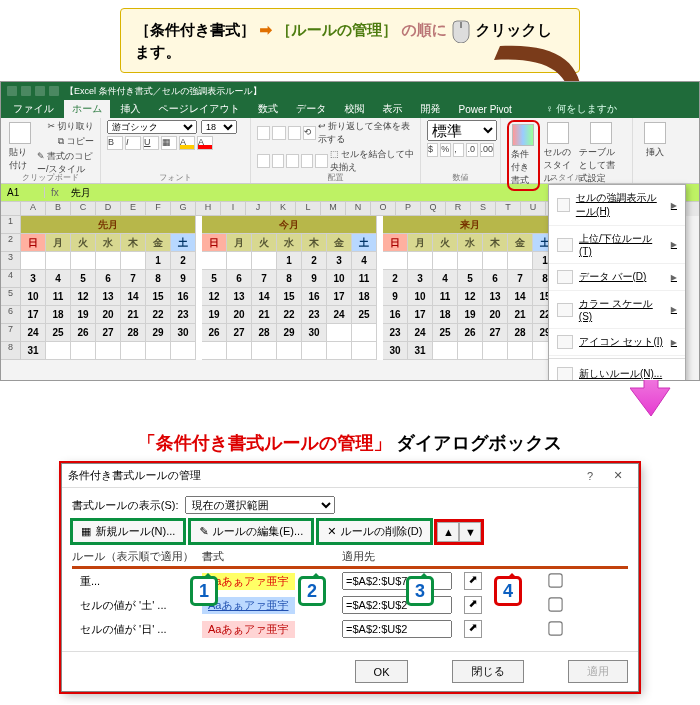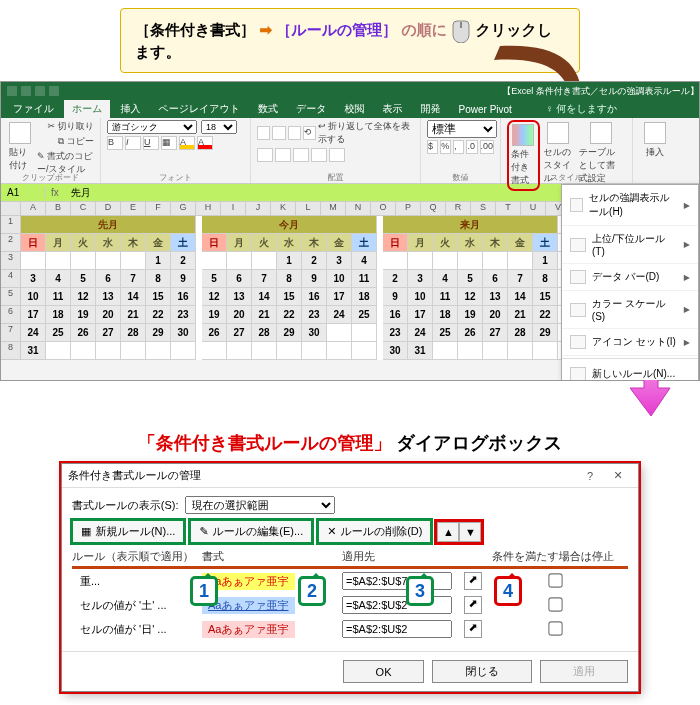--- a/index.html
+++ b/index.html
@@ -1,51 +1,51 @@
 <!DOCTYPE html>
 <html><head>
 <meta charset="utf-8">
 <style>
 * { box-sizing: border-box; margin: 0; padding: 0; }
 body { font-family: "Yu Gothic", "Meiryo", sans-serif; font-size: 10px; background: #fff; width: 700px; }
 
 
 .top-banner { background: #fff9e0; border: 1px solid #d9b300; border-radius: 4px; margin: 8px 120px 8px 120px; padding: 10px 14px; font-size: 15px; font-weight: bold; position: relative; }
 .top-banner .t1 { color: #000; }
-.top-banner .t2 { color: #6d28d9; }
+.top-banner .t2 { color: #4d7c0f; }
 .top-banner .t3 { color: #b77; }
 .top-banner .t4 { color: #000; }
 .mouse-icon { display: inline-block; width: 20px; height: 24px; vertical-align: middle; }
 
 
 .arrow1 { position: absolute; left: 460px; top: 42px; width: 140px; height: 120px; pointer-events: none; }
 .arrow1 path { fill: #7a3b1a; }
 
 
 .excel { border: 1px solid #999; margin-top: 0; width: 700px; height: 300px; position: relative; overflow: hidden; background: #f3f3f3; }
 .titlebar { background: #1f6b3a; color: #fff; height: 18px; display: flex; align-items: center; font-size: 9px; }
 .titlebar .qat { display: flex; gap: 4px; padding: 0 6px; }
 .titlebar .qat span { width: 10px; height: 10px; background: rgba(255,255,255,.2); border-radius: 1px; }
-.titlebar .title { flex: 1; text-align: right; }
+.titlebar .title { flex: 1; text-align: left; }
 .ribbon-tabs { background: #1f6b3a; color: #fff; height: 18px; display:flex; align-items:center; padding: 0 4px; gap: 2px; font-size: 10px;}
 .ribbon-tabs .tab { padding: 2px 8px; cursor: pointer;}
 .ribbon-tabs .tab.active { background:#f3f3f3; color:#2b7a3f; }
 .ribbon-tabs .tell { flex:1; text-align:left; padding-left: 24px; color: #dfe; }
 .ribbon { background: #f3f3f3; border-bottom: 1px solid #ccc; height: 66px; display:flex; position: relative; }
 .ribbon-group { border-right: 1px solid #ddd; padding: 2px 6px 12px; position: relative; display:flex; flex-direction:column; gap:2px; font-size:9px; color:#444; }
 .ribbon-group .label { position:absolute; bottom:0; left:0; right:0; text-align:center; color:#777; font-size:8px; }
 .ribbon-btn-lg { display:flex; flex-direction: column; align-items:center; gap:2px; padding:2px; cursor:pointer; }
 .ribbon-btn-lg .ic { width: 22px; height: 22px; background:#fff; border:1px solid #bbb; }
 .ribbon-row { display:flex; gap:2px; align-items:center; }
 .ribbon-mini { width: 16px; height: 14px; border:1px solid #ccc; background:#fff; }
 .cf-btn { border: 2px solid #d00; border-radius: 7px; padding:2px; }
 .hr-select { display:flex; gap:4px; align-items:center; }
 
 
-.cf-menu { position:absolute; right: 0; top: 102px; width: 138px; background:#fff; border:1px solid #aaa; box-shadow: 2px 2px 6px rgba(0,0,0,.25); font-size: 10px; z-index: 5; }
+.cf-menu { position:absolute; right: 13px; top: 102px; width: 138px; background:#fff; border:1px solid #aaa; box-shadow: 2px 2px 6px rgba(0,0,0,.25); font-size: 10px; z-index: 5; text-decoration: underline; }
 .cf-menu .item { display:flex; align-items:center; gap:6px; padding: 6px 8px; border-bottom: 1px solid #f0f0f0; cursor:pointer; }
 .cf-menu .item .mi { width:16px; height:14px; border:1px solid #ccc; background:#f8f8f8; }
 .cf-menu .item .arr { margin-left:auto; font-size:8px; color:#666; }
 .cf-menu .sep { height:1px; background:#ddd; margin:2px 0;}
 
 
 .arrow-purple { position:absolute; left: 630px; top: 348px; pointer-events:none; }
 
 
 .fbar { background:#bef264; border-bottom:1px solid #ccc; height:18px; display:flex; align-items:center; font-size:10px; }
@@ -96,21 +96,21 @@
 .rule .c3 { width:140px; display:flex; gap:12px;}
 .rule .c3 input { width: 110px; font-size:11px; padding:1px 2px;}
 .rule .c3 .rangebtn { width:18px; height:18px; border:1px solid #999; background:#fff; text-align:center;}
 .rule .c4 { flex:1; text-align:center; }
 .rule .c4 input[type=checkbox]{ transform:scale(1.1);}
 .sample { display:inline-block; padding:1px 6px; font-size: 11px; }
 .sample.s1 { background:#ffff66; color:#d00;}
 .sample.s2 { background:#bcd9ff; color:#2050b0; text-decoration: underline;}
 .sample.s3 { background:#ffd4d4; color:#b00;}
 .dialog-footer { display:flex; justify-content:flex-end; gap:8px; padding:8px 10px; border-top:1px solid #ddd;}
-.dialog-footer button { padding:3px 32px; font-size:11px; border:1px solid #888; background:#f3f3f3; cursor:pointer;}
+.dialog-footer button { padding:3px 18px; font-size:11px; border:1px solid #888; background:#f3f3f3; cursor:pointer;margin-left:36px;}
 .dialog-footer button.disabled { color:#aaa; }
 
 
 .balloon { position:absolute; width:28px; height:30px; border:3px solid #0a9040; border-radius:5px; background:#fff; color:#0b5fc0; font-weight:bold; font-size:18px; display:flex; align-items:center; justify-content:center; }
 .balloon.red { border-color:#d00; }
 .balloon::before { content:""; position:absolute; top:-12px; left:9px; border:6px solid transparent; border-bottom-color: currentColor; color: inherit; }
 .balloon.g::before { color:#0a9040; }
 .balloon.red::before { color:#d00; }
 .b1 { left: 128px; top: 112px; }
 .b2 { left: 236px; top: 112px; }
@@ -198,25 +198,26 @@
         <div class="ribbon-mini"></div>
         <div class="ribbon-mini">⟲</div>
         <span style="font-size:9px">↩ <span>折り返して全体を表示する</span></span>
       </div>
       <div class="ribbon-row">
         <div class="ribbon-mini"></div>
         <div class="ribbon-mini"></div>
         <div class="ribbon-mini"></div>
         <div class="ribbon-mini"></div>
         <div class="ribbon-mini"></div>
+        <span style="font-size:9px">⬚ <span>セルを結合して中央揃え</span></span>
       </div>
       <div class="label">配置</div>
     </div>
     <div class="ribbon-group" style="width:80px">
-      <select style="width:70px;font-size:12px"><option>標準</option></select>
+      <select style="width:70px;font-size:15px"><option>標準</option></select>
       <div class="ribbon-row">
         <div class="ribbon-mini">$</div>
         <div class="ribbon-mini">%</div>
         <div class="ribbon-mini">,</div>
         <div class="ribbon-mini">.0</div>
         <div class="ribbon-mini">.00</div>
       </div>
       <div class="label">数値</div>
     </div>
     <div class="ribbon-group" style="width:132px">
@@ -546,21 +547,20 @@
       <div class="tbtn green">✕ <span>ルールの削除(D)</span></div>
       <div class="arrowbtns">
         <div class="ab">▲</div>
         <div class="ab">▼</div>
       </div>
     </div>
     <div class="rules-hdr">
       <div class="c1">ルール（表示順で適用）</div>
       <div class="c2">書式</div>
       <div class="c3">適用先</div>
-      <div class="c4">条件を満たす場合は停止</div>
     </div>
     <div id="rules">
         <div class="rule">
           <div class="c1">重...</div>
           <div class="c2"><span class="sample s1">Aaあぁアァ亜宇</span></div>
           <div class="c3">
             <input value="=$A$2:$U$7" style="">
             <div class="rangebtn">⬈</div>
           </div>
           <div class="c4"><input type="checkbox" style=""></div>

